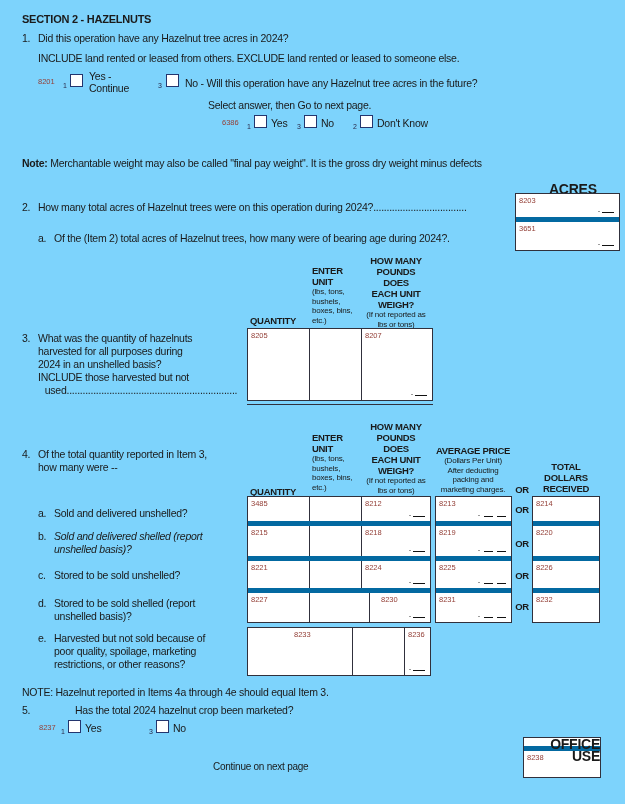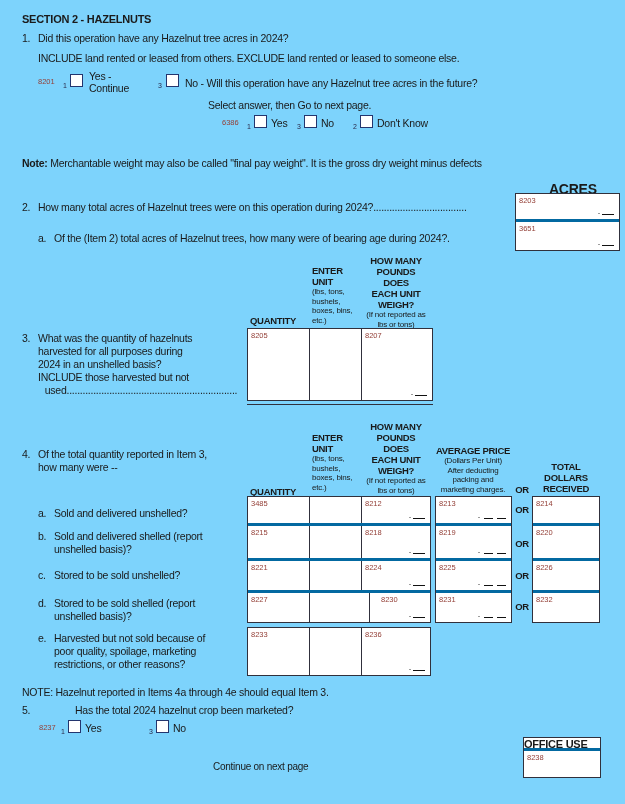--- a/index.html
+++ b/index.html
@@ -8,21 +8,21 @@
     font-family:"Liberation Sans",sans-serif;font-size:10.5px;color:#1a1a1a;
     letter-spacing:-0.25px;overflow:hidden;
   }
   .abs{position:absolute;}
   .b{font-weight:bold;}
   .nowrap{white-space:nowrap;overflow:hidden;}
   .code{font-size:7.5px;color:#944038;letter-spacing:0;}
   .sub{font-size:7px;color:#2a2a4a;}
   .cb{position:absolute;width:13px;height:13px;border:1.5px solid #24356e;background:#fff;box-sizing:border-box;}
   .grid{position:absolute;border:1px solid #30303c;box-sizing:border-box;background:#fff;display:flex;flex-direction:column;}
-  .row{display:flex;box-sizing:border-box;border-bottom:3px solid #0369a1;}
+  .row{display:flex;box-sizing:border-box;border-bottom:5px solid #0369a1;}
   .row:last-child{border-bottom:none;}
   .cell{position:relative;box-sizing:border-box;border-right:1px solid #30303c;}
   .cell:last-child{border-right:none;}
   .cell .code{position:absolute;top:2px;left:3px;}
   .cents{position:absolute;right:5px;bottom:3px;display:flex;align-items:flex-end;font-size:9px;line-height:9px;color:#111;}
   .cents .u{display:inline-block;width:12px;height:2px;border-bottom:1.3px solid #111;margin:0 0 1px 2px;}
   .cents .u2{width:9px;margin-left:4px;}
   .hcol{text-align:center;}
   .hcol .bl{font-weight:bold;font-size:9.5px;line-height:11px;letter-spacing:-0.3px;}
   .hcol .nl{font-size:8px;line-height:9.5px;letter-spacing:-0.2px;}
@@ -176,21 +176,21 @@
   <div class="abs" style="left:22px;top:448px;">4.</div>
   <div class="abs" style="left:38px;top:448px;line-height:13px;">
     <div>Of the total quantity reported in Item 3,</div>
     <div>how many were --</div>
   </div>
 
   <div class="abs" style="left:38px;top:507px;">a.</div>
   <div class="abs" style="left:54px;top:507px;">Sold and delivered unshelled?</div>
 
   <div class="abs" style="left:38px;top:530px;">b.</div>
-  <div class="abs" style="left:54px;top:530px;line-height:13px;">
+  <div class="abs" style="left:54px;top:530px;line-height:13px;font-style:italic;">
     <div>Sold and delivered shelled (report</div>
     <div>unshelled basis)?</div>
   </div>
 
   <div class="abs" style="left:38px;top:569px;">c.</div>
   <div class="abs" style="left:54px;top:569px;">Stored to be sold unshelled?</div>
 
   <div class="abs" style="left:38px;top:597px;">d.</div>
   <div class="abs" style="left:54px;top:597px;line-height:13px;">
     <div>Stored to be sold shelled (report</div>
@@ -253,21 +253,21 @@
           <span class="code">8230</span>
           <span class="cents">
             <span>.</span>
             <span class="u"></span>
           </span>
         </div>
     </div>
   </div>
 
   <div class="grid" style="left:247px;top:627px;width:184px;height:49px;">
-    <div class="row" style="flex:1;">
+    <div class="row" style="flex:1;margin-left:43px;">
       <div class="cell" style="width:62px;">
           <span class="code">8233</span>
         </div>
       <div class="cell" style="width:52px;"></div>
       <div class="cell" style="flex:1;">
           <span class="code">8236</span>
           <span class="cents">
             <span>.</span>
             <span class="u"></span>
           </span>
@@ -355,21 +355,21 @@
   <span class="cb" style="left:68px;top:720px;"></span>
   <div class="abs" style="left:85px;top:722px;">Yes</div>
   <span class="abs sub" style="left:149px;top:728px;">3</span>
   <span class="cb" style="left:156px;top:720px;"></span>
   <div class="abs" style="left:173px;top:722px;">No</div>
 
   <div class="abs" style="left:213px;top:761px;font-size:10px;">Continue on next page</div>
 
   <div class="grid" style="left:523px;top:737px;width:78px;height:41px;">
     <div class="row" style="height:13px;">
-      <div class="cell b" style="flex:1;text-align:left;font-size:11px;line-height:12px;">OFFICE USE</div>
+      <div class="cell b" style="flex:1;text-align:right;font-size:14px;line-height:12px;">OFFICE USE</div>
     </div>
     <div class="row" style="flex:1;">
       <div class="cell" style="flex:1;">
         <span class="code">8238</span>
       </div>
     </div>
   </div>
 
 </div>
 

